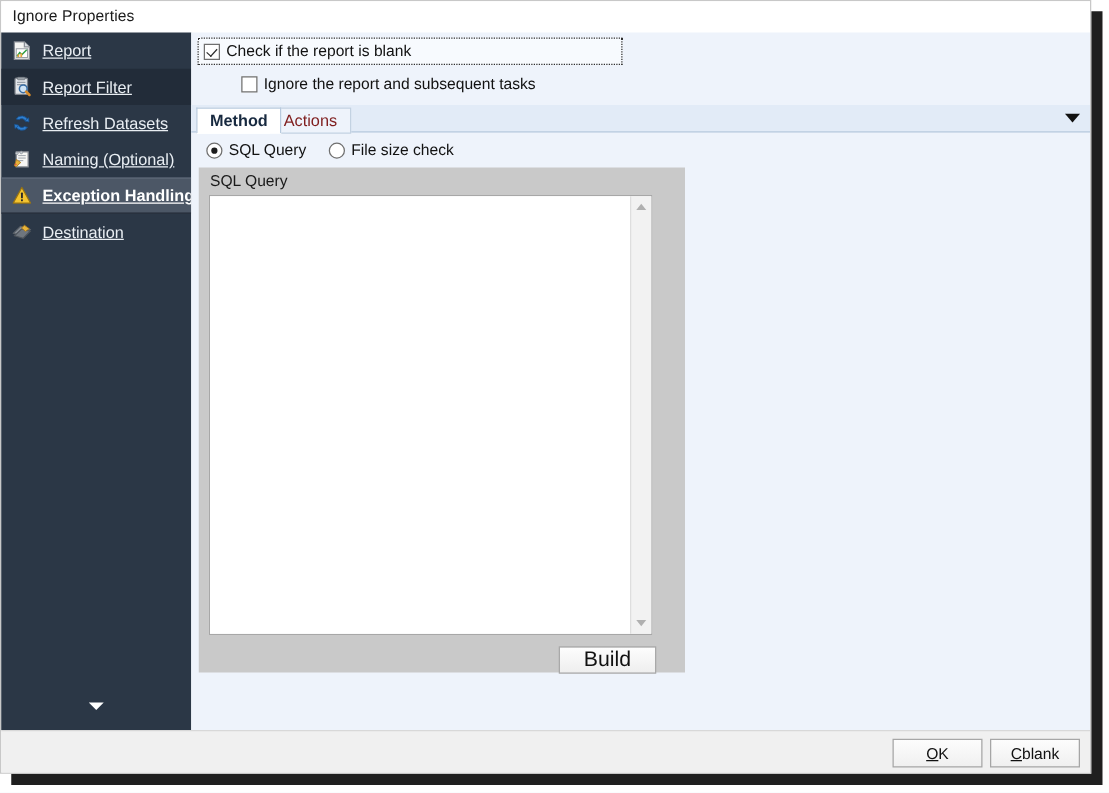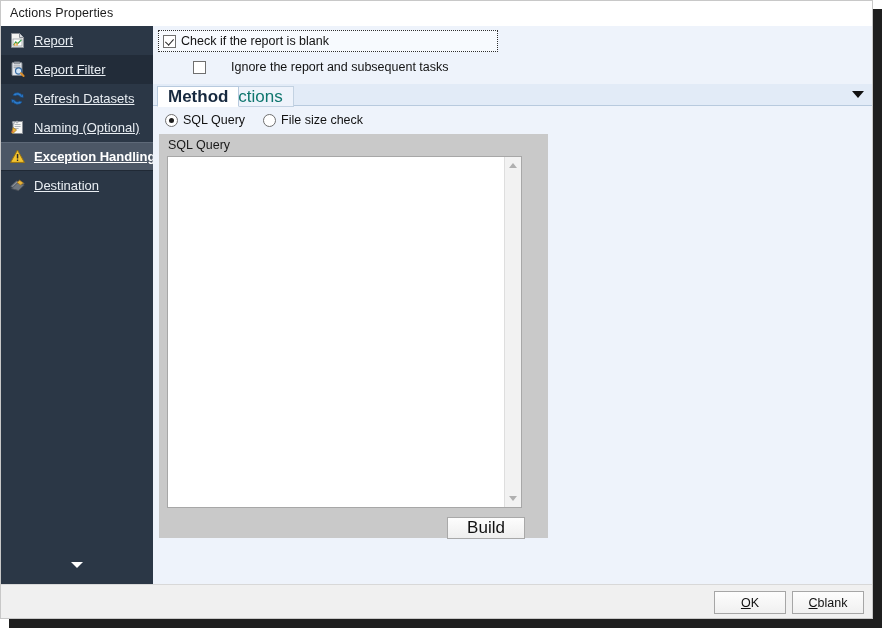--- a/index.html
+++ b/index.html
@@ -133,21 +133,20 @@
     display: flex;
     align-items: center;
     padding-left: 4px;
   }
   #ignore-row {
     position: absolute;
     left: 40px;
     top: 34px;
     display: flex;
     align-items: center;
-    gap: 20px;
   }
   .cb {
     width: 13px; height: 13px;
     border: 1px solid #6f6f6f;
     background: #ffffff;
     box-sizing: border-box;
     position: relative;
     flex: 0 0 13px;
     margin-right: 5px;
   }
@@ -174,37 +173,37 @@
     box-sizing: border-box;
   }
   .tab {
     position: absolute;
     top: 2px;
     height: 21px;
     box-sizing: border-box;
     display: flex;
     align-items: center;
     justify-content: center;
-    font-size: 17px;
+    font-size: 13px;
     padding: 0 10px;
   }
   .tab.active {
     left: 4px;
     background: #ffffff;
     border: 1px solid #b8cade;
     border-bottom: 1px solid #ffffff;
     font-weight: bold;
     color: #17293f;
     z-index: 2;
   }
   .tab.inactive {
     left: 63px;
     background: #eef3fb;
     border: 1px solid #c3d2e2;
-    color: #0f766e;
+    color: #7f1d1d;
   }
   #tab-overflow {
     position: absolute;
     right: 8px;
     top: 7px;
     width: 0; height: 0;
     border-left: 6px solid transparent;
     border-right: 6px solid transparent;
     border-top: 7px solid #111111;
   }
@@ -358,21 +357,21 @@
 
   
   .ic { position: absolute; left: 0; top: 0; width: 17px; height: 17px; }
 </style>
 </head>
 <body>
 
 <div id="app-window">
 
   <div id="title-bar">
-    <div id="title-text">Actions Properties</div>
+    <div id="title-text">Ignore Properties</div>
   </div>
 
   <div id="sidebar">
 
     <div class="nav-item">
       <span class="nav-icon">
         <svg class="ic" viewBox="0 0 17 17">
           <path d="M2.5 1.5h8l4 4v10h-12z" fill="#f4f4f2" stroke="#8a8f96" stroke-width="1"></path>
           <path d="M10.5 1.5v4h4" fill="#d9dde2" stroke="#8a8f96" stroke-width="1"></path>
           <rect x="4" y="7" width="9" height="7" fill="#ffffff" stroke="#9aa0a6" stroke-width="0.8"></rect>

